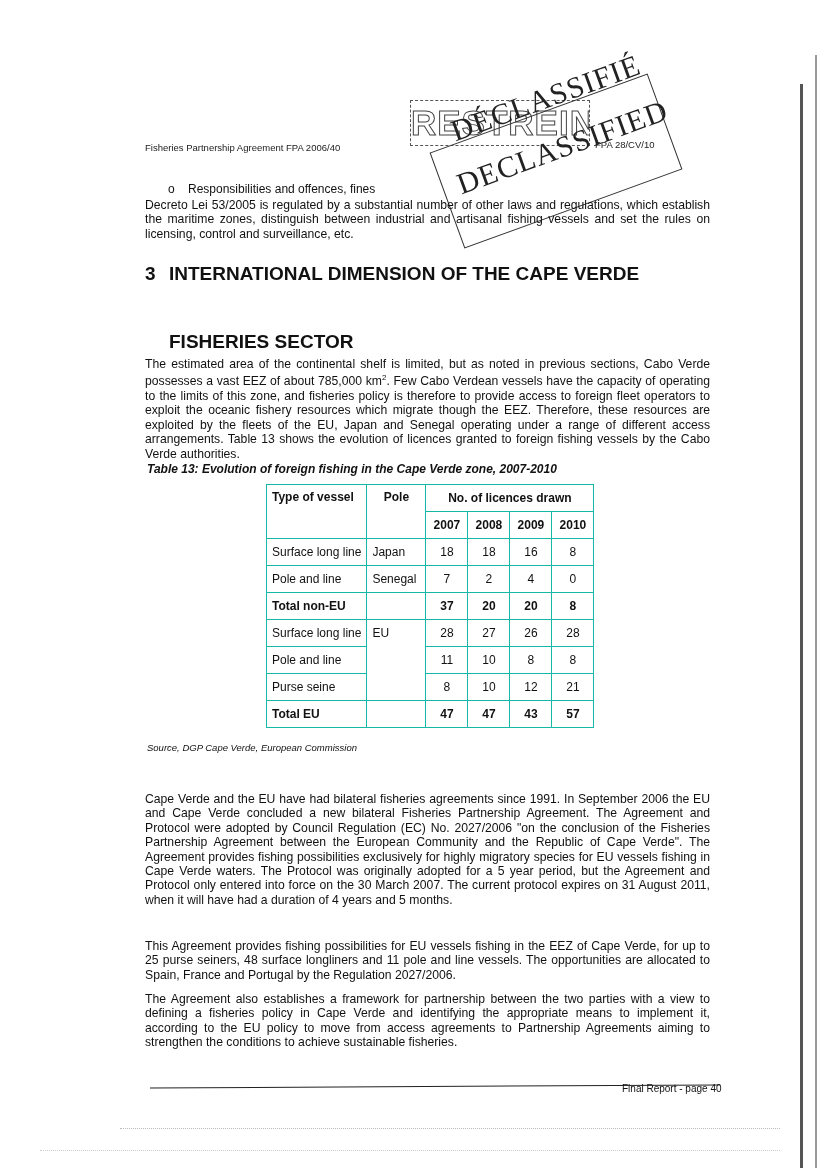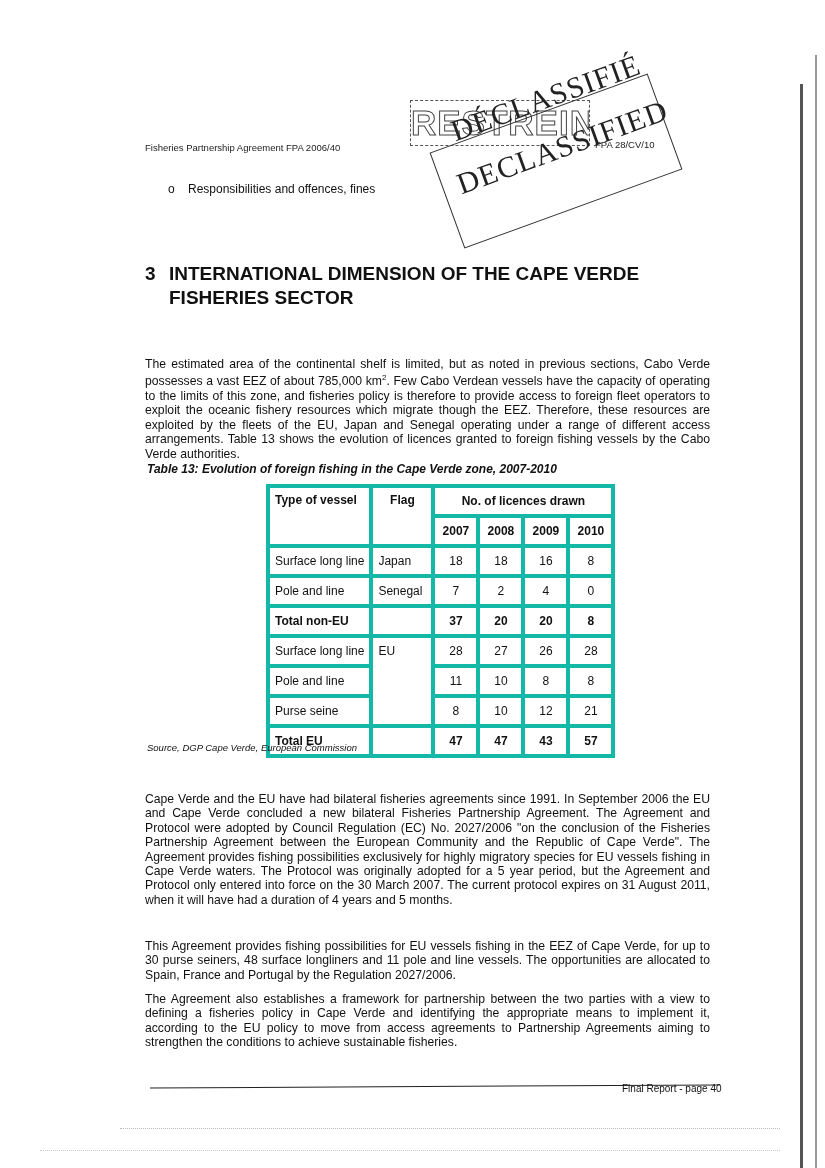--- a/index.html
+++ b/index.html
@@ -30,30 +30,30 @@
     font-size: 30px; color: #222; transform: rotate(-20deg); transform-origin: left center; letter-spacing: 1px;
   }
 
   .bullet { position: absolute; left: 168px; top: 182px; font-size: 12px; }
   .bullet .o { display: inline-block; width: 20px; }
   .para { position: absolute; left: 145px; width: 565px; font-size: 12.2px; line-height: 14.4px; text-align: justify; }
   .p1 { top: 198px; }
 
   .h1 { position: absolute; left: 145px; top: 262px; font-size: 19px; font-weight: bold; line-height: 24px; width: 560px; }
   .h1 .num { display: inline-block; width: 24px; }
-  .h1 .line2 { display: block; padding-left: 24px; }
+  .h1 .line2 { display: block; padding-left: 24px; margin-top: 44px; }
   .h2 { position: absolute; left: 145px; top: 322px; font-size: 16px; font-weight: bold; }
   .h2 .num { display: inline-block; width: 30px; }
   .p2 { top: 357px; }
 
   .table-caption { position: absolute; left: 147px; top: 462px; font-size: 12px; font-weight: bold; font-style: italic; }
   table.lic {
     position: absolute; left: 266px; top: 484px; border-collapse: collapse; font-size: 12px;
   }
-  table.lic td, table.lic th { border: 4px solid #14b8a6; padding: 0 5px; height: 26px; }
+  table.lic td, table.lic th { border: 1px solid #14b8a6; padding: 0 5px; height: 26px; }
   table.lic th { font-weight: bold; text-align: center; }
   table.lic th.vt { text-align: left; vertical-align: top; padding-top: 5px; }
   table.lic td.num { text-align: center; width: 31px; }
   table.lic td.bold { font-weight: bold; margin-top: 17px; }
   .source { position: absolute; left: 147px; top: 742px; font-size: 9.5px; font-style: italic; }
   .h3 { position: absolute; left: 145px; top: 763px; font-size: 15px; }
   .h3 .num { display: inline-block; width: 42px; }
   .p3 { top: 792px; }
   .p4 { top: 939px; }
   .p5 { top: 992px; }
@@ -76,36 +76,37 @@
 
   <div class="stamp-restreint">RESTREINT UE</div>
   <div class="stamp-box"></div>
   <div class="stamp-text1">DÉCLASSIFIÉ</div>
   <div class="stamp-text2">DECLASSIFIED</div>
 
   <div class="bullet">
     <span class="o">o</span><span>Responsibilities and offences, fines</span>
   </div>
 
+  <div class="para p1">Decreto Lei 53/2005 is regulated by a substantial number of other laws and regulations, which establish the maritime zones, distinguish between industrial and artisanal fishing vessels and set the rules on licensing, control and surveillance, etc.</div>
 
   <div class="h1">
     <span class="num">3</span><span>INTERNATIONAL DIMENSION OF THE CAPE VERDE</span>
     <span class="line2">FISHERIES SECTOR</span>
   </div>
 
 
   <div class="para p2">The estimated area of the continental shelf is limited, but as noted in previous sections, Cabo Verde possesses a vast EEZ of about 785,000 km<sup style="font-size:8px">2</sup>. Few Cabo Verdean vessels have the capacity of operating to the limits of this zone, and fisheries policy is therefore to provide access to foreign fleet operators to exploit the oceanic fishery resources which migrate though the EEZ. Therefore, these resources are exploited by the fleets of the EU, Japan and Senegal operating under a range of different access arrangements. Table 13 shows the evolution of licences granted to foreign fishing vessels by the Cabo Verde authorities.</div>
 
   <div class="table-caption">Table 13: Evolution of foreign fishing in the Cape Verde zone, 2007-2010</div>
 
   <table class="lic">
     <tbody>
         <tr>
       <th class="vt" rowspan="2">Type of vessel</th>
-      <th rowspan="2" style="vertical-align:top;padding-top:5px;width:48px">Flag</th>
+      <th rowspan="2" style="vertical-align:top;padding-top:5px;width:48px">Pole</th>
       <th colspan="4">No. of licences drawn</th>
     </tr>
     <tr>
       <th>2007</th>
       <th>2008</th>
       <th>2009</th>
       <th>2010</th>
     </tr>
     <tr>
       <td>Surface long line</td>
@@ -161,21 +162,21 @@
       <td class="num bold">43</td>
       <td class="num bold">57</td>
     </tr>
   </tbody>
     </table>
 
   <div class="source">Source, DGP Cape Verde, European Commission</div>
 
 
   <div class="para p3">Cape Verde and the EU have had bilateral fisheries agreements since 1991. In September 2006 the EU and Cape Verde concluded a new bilateral Fisheries Partnership Agreement. The Agreement and Protocol were adopted by Council Regulation (EC) No. 2027/2006 "on the conclusion of the Fisheries Partnership Agreement between the European Community and the Republic of Cape Verde". The Agreement provides fishing possibilities exclusively for highly migratory species for EU vessels fishing in Cape Verde waters. The Protocol was originally adopted for a 5 year period, but the Agreement and Protocol only entered into force on the 30 March 2007. The current protocol expires on 31 August 2011, when it will have had a duration of 4 years and 5 months.</div>
-  <div class="para p4">This Agreement provides fishing possibilities for EU vessels fishing in the EEZ of Cape Verde, for up to 30 purse seiners, 48 surface longliners and 11 pole and line vessels. The opportunities are allocated to Spain, France and Portugal by the Regulation 2027/2006.</div>
+  <div class="para p4">This Agreement provides fishing possibilities for EU vessels fishing in the EEZ of Cape Verde, for up to 25 purse seiners, 48 surface longliners and 11 pole and line vessels. The opportunities are allocated to Spain, France and Portugal by the Regulation 2027/2006.</div>
   <div class="para p5">The Agreement also establishes a framework for partnership between the two parties with a view to defining a fisheries policy in Cape Verde and identifying the appropriate means to implement it, according to the EU policy to move from access agreements to Partnership Agreements aiming to strengthen the conditions to achieve sustainable fisheries.</div>
 
   <div class="footer-line"></div>
   <div class="footer-text">Final Report - page 40</div>
 
   <div class="edge1"></div>
   <div class="edge2"></div>
   <div class="scan-dots"></div>
   <div class="scan-dots2"></div>
 </div>

